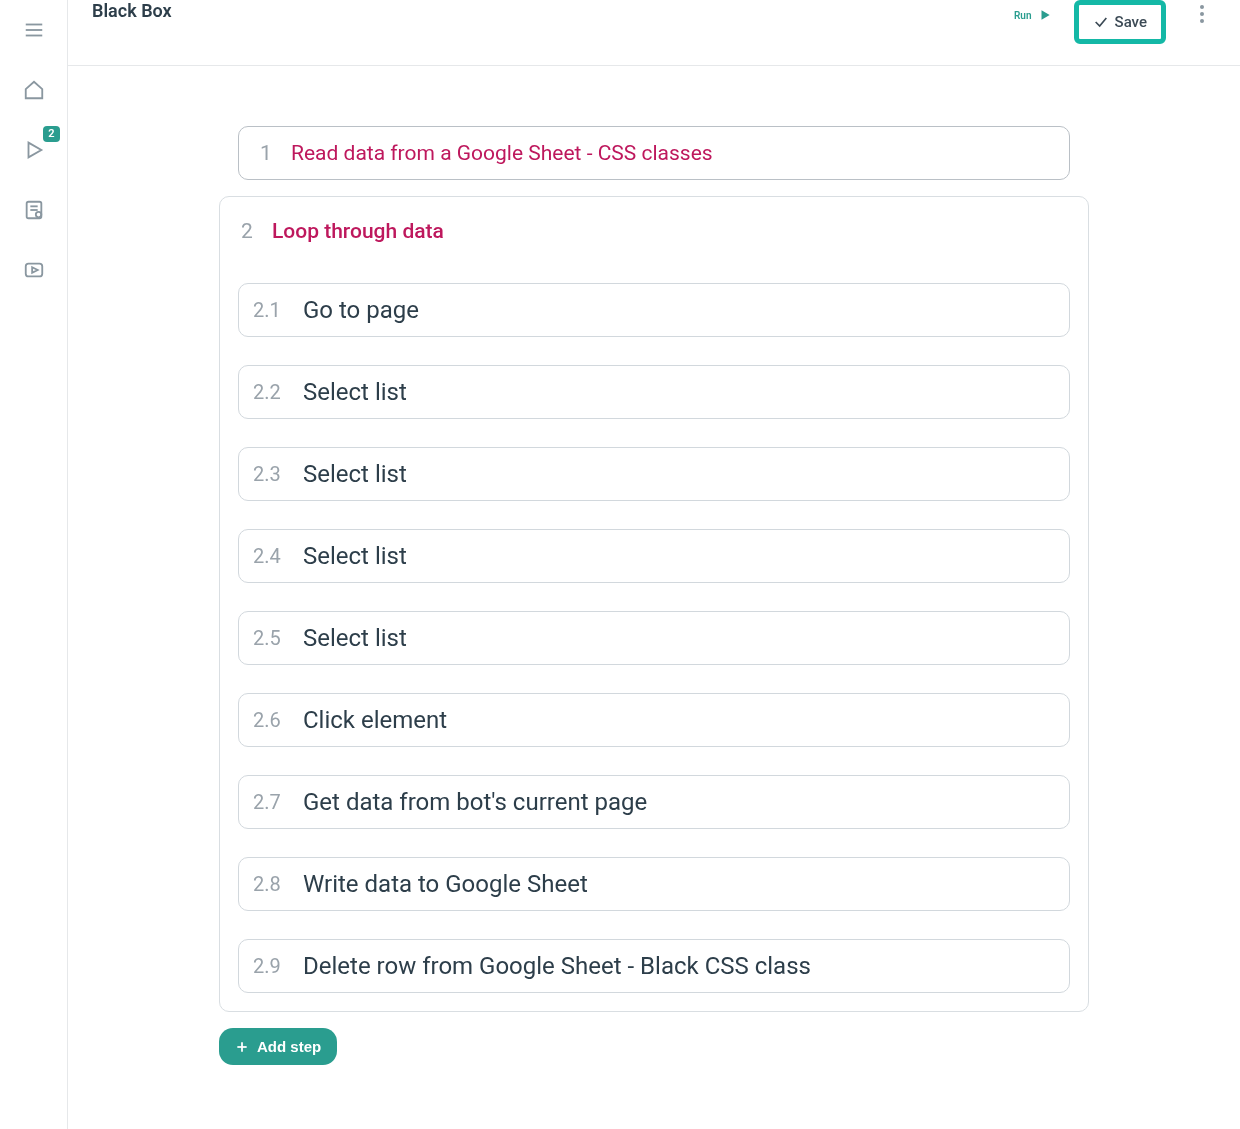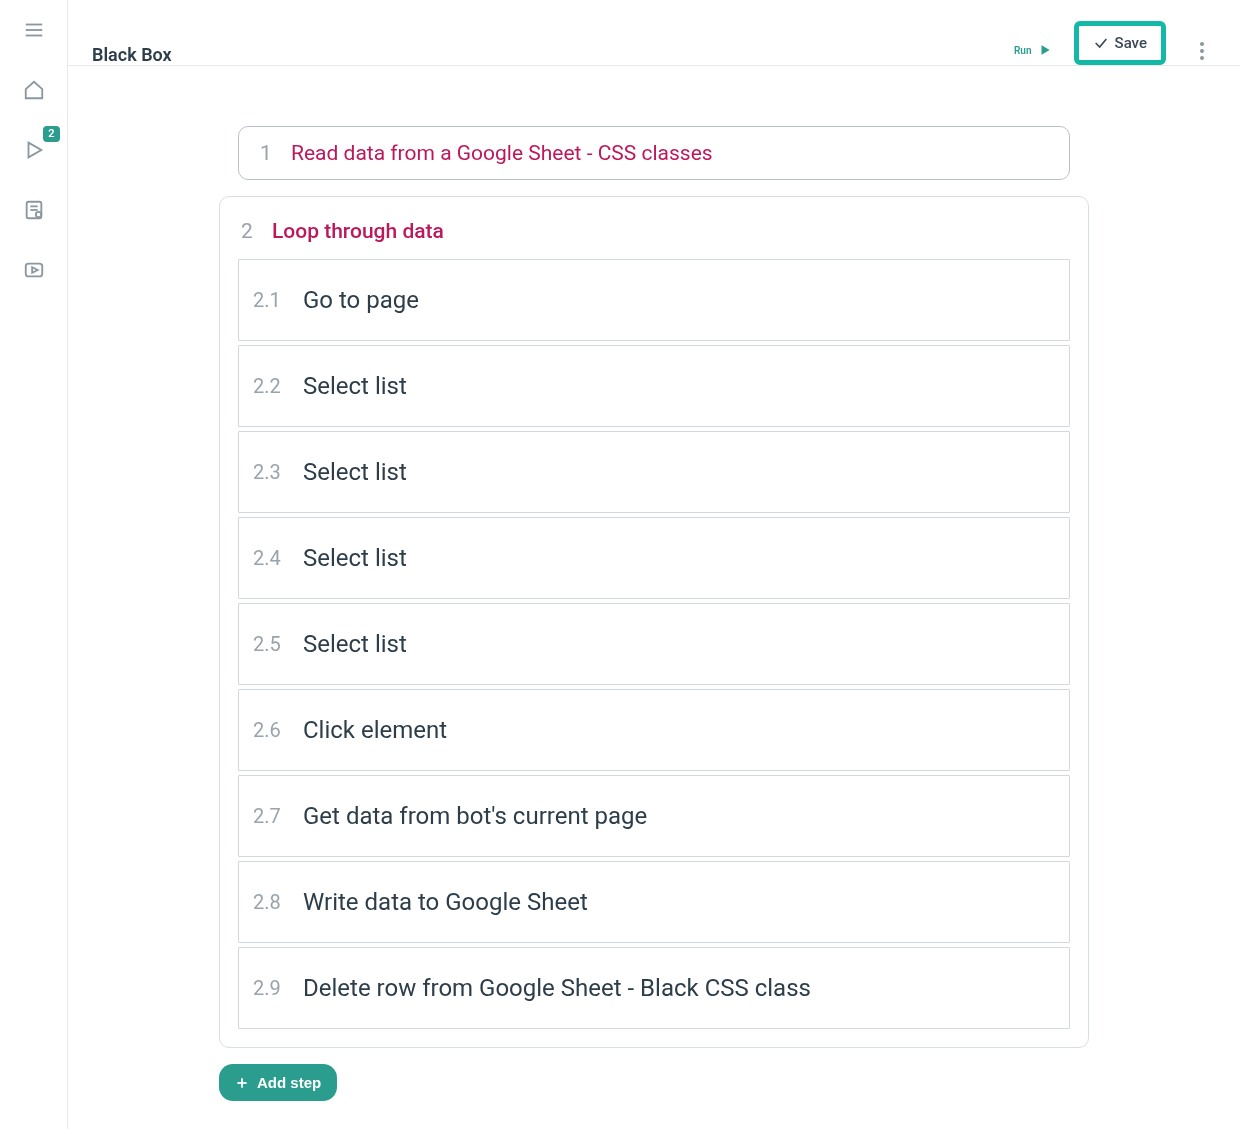--- a/index.html
+++ b/index.html
@@ -38,21 +38,21 @@
     font-weight:600;
     border-radius:4px;
     padding:1px 5px;
     line-height:14px;
   }
   .main { flex:1; display:flex; flex-direction:column; }
   .topbar {
     height:66px;
     border-bottom:1px solid #e6e8ea;
     display:flex;
-    align-items:flex-end;
+    align-items:flex-start;
     padding:0 24px;
     gap:12px;
   }
   .page-title { font-size:18px; font-weight:600; color:#2d3e4a; }
   .topbar-spacer { flex:1; }
   .run-btn {
     display:flex; align-items:center; gap:6px;
     color:#2a9d8f; font-weight:600; font-size:10px;
     cursor:pointer; padding:8px 10px;
   }
@@ -97,26 +97,26 @@
   }
   .loop-header {
     display:flex; align-items:center; gap:18px;
     padding:2px 2px 12px 2px;
     cursor:pointer;
   }
   .loop-header .step-num { font-size:21px; }
   .loop-header .step-label { font-size:21px; font-weight:500;text-align:center; }
   .substep {
     border:1px solid #d2d8dd;
-    border-radius:1px;
+    border-radius:10px;
     background:#fff;
-    padding:26px 14px;
+    padding:12px 14px;
     cursor:pointer;
     display:flex; align-items:center; gap:20px;
-    margin-top:4px;
+    margin-top:28px;
   }
   .substep-num { color:#9aa3ab; font-size:20px; min-width:30px; }
   .substep-label { font-size:24px; color:#2d3e4a; }
   .addstep-row { width:870px; display:flex; }
   .add-step-btn {
     display:flex; align-items:center; gap:8px;
     background:#2a9d8f; color:#fff;
     border:none; border-radius:14px;
     padding:10px 16px;
     font-size:15px; font-weight:600;

